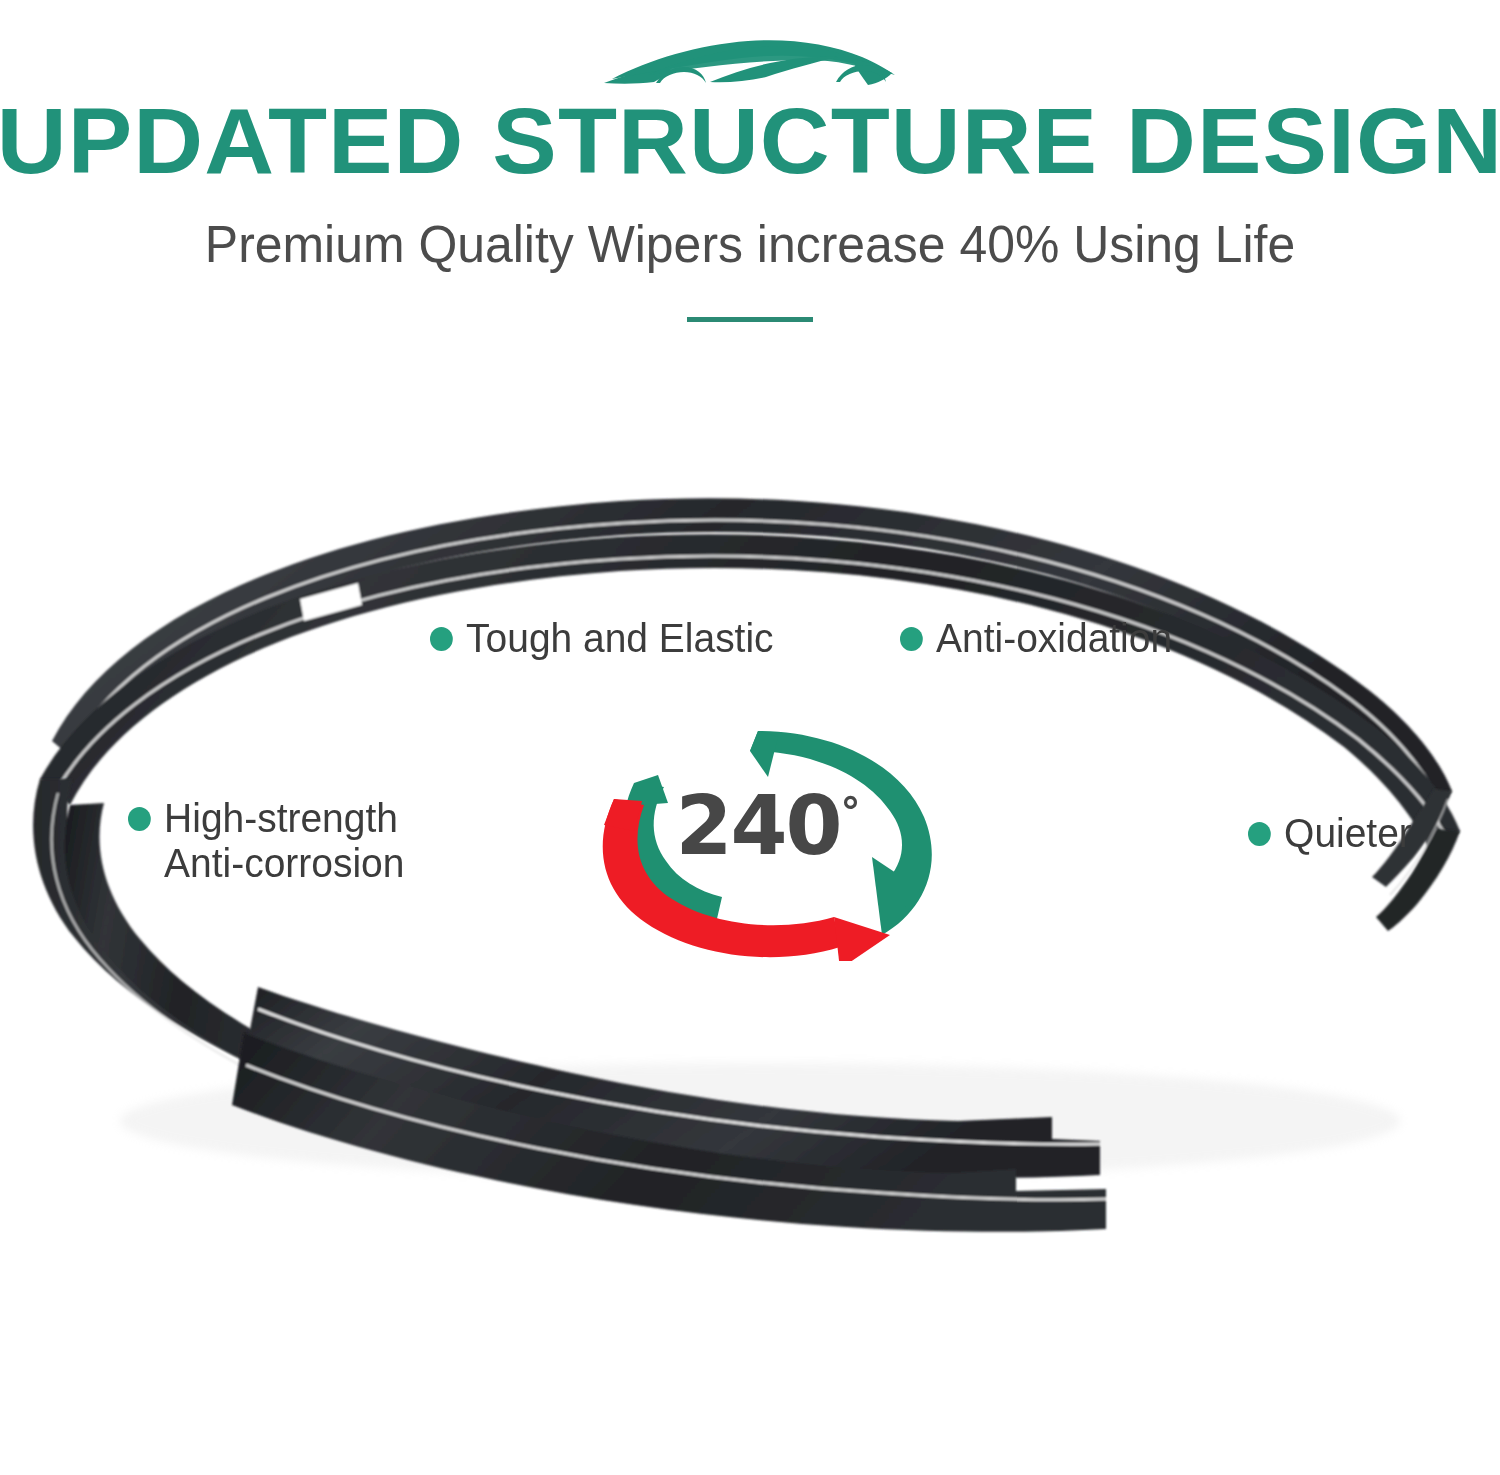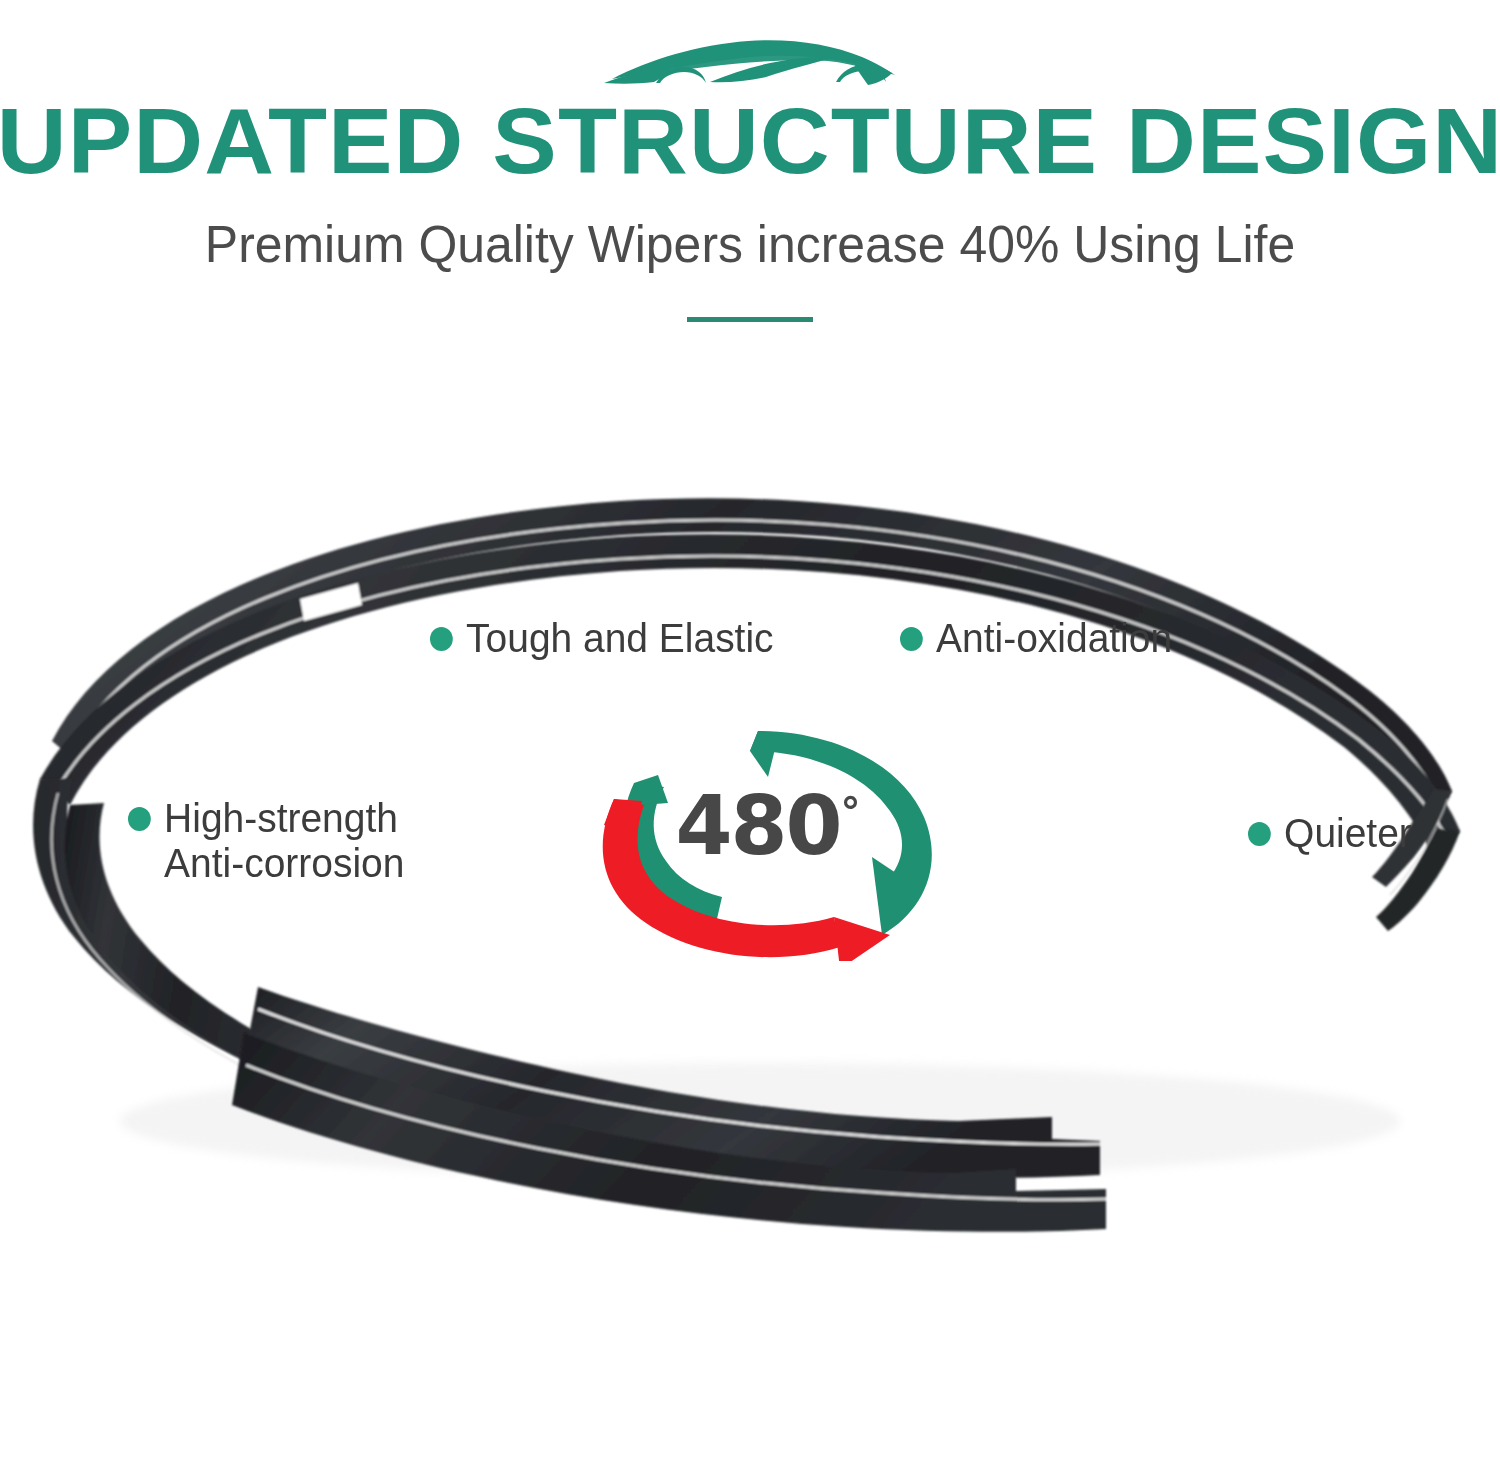--- a/index.html
+++ b/index.html
@@ -352,18 +352,18 @@
                  C 20 126, 30 172, 74 202
                  C 124 236, 204 246, 268 226
                  L 262 196
                  C 206 212, 140 204, 100 178
                  C 66 156, 58 122, 72 84 Z" fill="#ee1c25"></path>
         <path d="M262 196 L 318 214 L 268 248 Z" fill="#ee1c25"></path>
         <path d="M42 78 L 32 104 L 62 110 L 70 80 Z" fill="#ee1c25"></path>
       </g>
     </svg>
     <div class="num">
-      <span>480</span><span class="deg">°</span>
+      <span>240</span><span class="deg">°</span>
     </div>
   </div>
 
 
 </div>
 
 </body></html>

